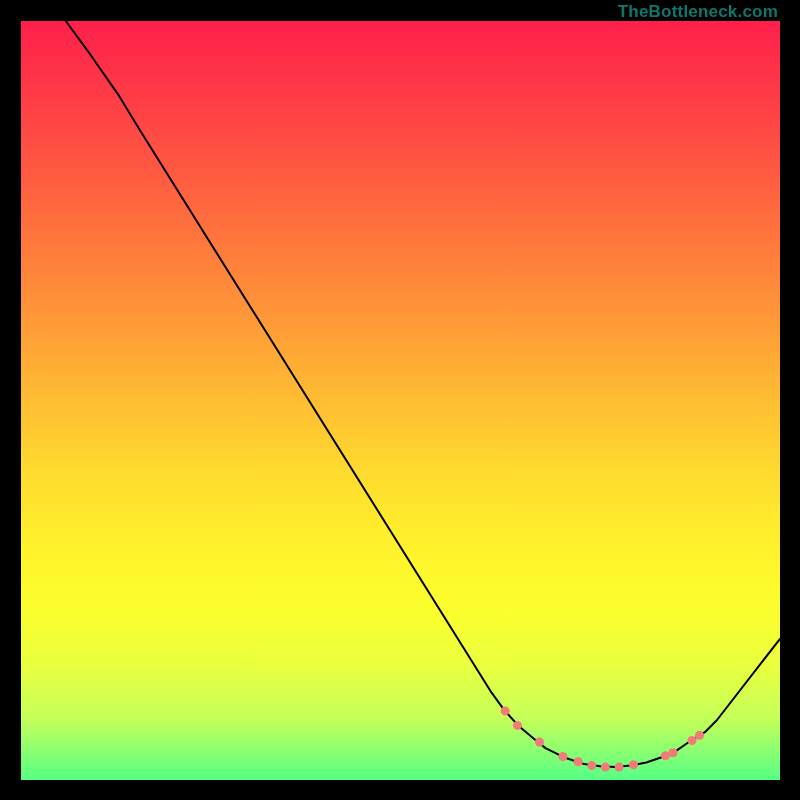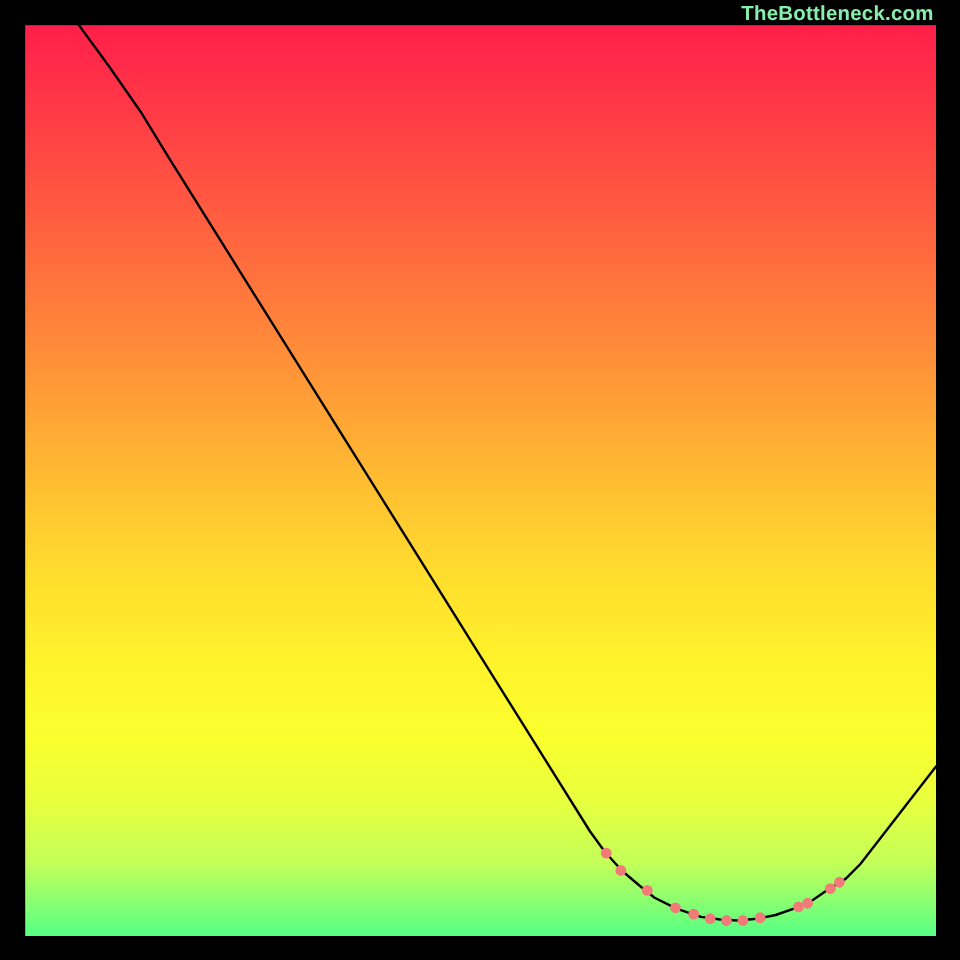--- a/index.html
+++ b/index.html
@@ -31,21 +31,21 @@
       #56ff86 100%
     );
   }
   .watermark {
     position: absolute;
     top: 2px;
     right: 22px;
     font-family: Arial, Helvetica, sans-serif;
     font-size: 17px;
     font-weight: 600;
-    color: #86efac;
+    color: #0f766e;
     letter-spacing: 0.2px;
   }
   svg.curve {
     position: absolute;
     left: 21px;
     top: 21px;
     width: 759px;
     height: 759px;
     overflow: visible;
   }

